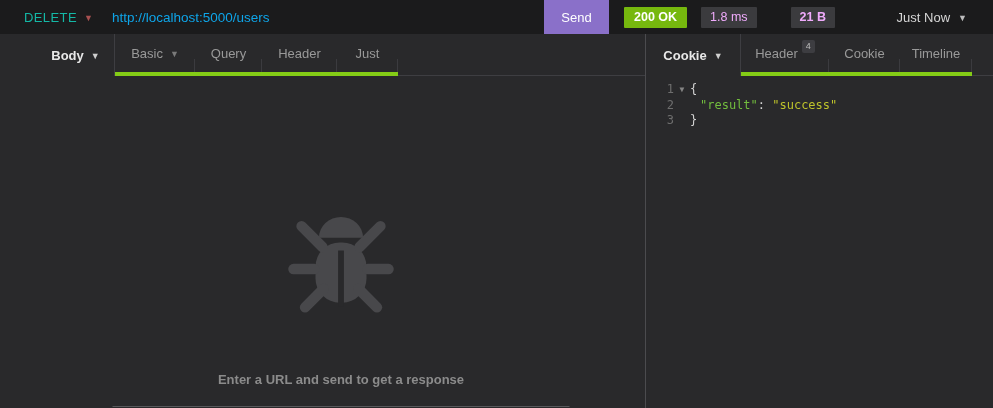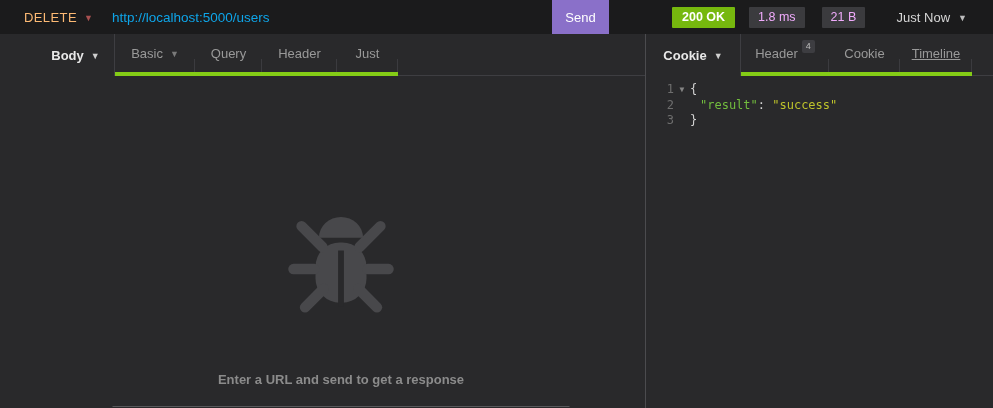--- a/index.html
+++ b/index.html
@@ -3,53 +3,53 @@
 <meta charset="utf-8">
 <style>
   * { margin:0; padding:0; box-sizing:border-box; }
   html,body { width:993px; height:408px; overflow:hidden; }
   body { font-family:"Liberation Sans", sans-serif; background:#29292b; }
   .app { width:993px; height:408px; background:#29292b; position:relative; }
 
   
   .reqbar { display:flex; height:34px; background:#1b1b1c; align-items:stretch; }
   .reqbar-left { width:609px; display:flex; align-items:center; }
-  .reqbar-right { flex:1; display:flex; align-items:center;padding-left:48px; }
+  .reqbar-right { flex:1; display:flex; align-items:center; }
   .method { margin-left:24px; display:flex; align-items:center; gap:7px; cursor:pointer; }
-  .method-label { color:#fdba74; font-size:13px; letter-spacing:.4px; }
+  .method-label { color:#14b8a6; font-size:13px; letter-spacing:.4px; }
   .method .caret { color:#a85050; font-size:9px; padding-top:1px; }
   .url { margin-left:19px; color:#0ea5e9; font-size:13.5px; white-space:nowrap; }
-  .send-btn { margin-left:auto; width:57px; height:34px; border:none; background:#8a70c9; color:#ffffff;
+  .send-btn { margin-left:auto; width:65px; height:34px; border:none; background:#8a70c9; color:#ffffff;
               font-size:13px; font-family:"Liberation Sans",sans-serif; cursor:pointer; }
   .status-badge { margin-left:15px; background:#76b80e; color:#ffffff; font-size:12.5px; font-weight:600;
                   padding:3px 10px; border-radius:1px; height:21px; display:flex; align-items:center; }
   .metric-badge { background:#3b3b3e; color:#f0abfc; font-size:12.5px; padding:3px 9px; border-radius:1px;
                   height:21px; display:flex; align-items:center; }
-  .time-badge { margin-left:14px; } .size-badge { margin-left:17px; }
+  .time-badge { margin-left:14px; } .size-badge { margin-left:34px;font-weight:bold; }
   .history { margin-left:auto; margin-right:26px; display:flex; align-items:center; gap:8px; cursor:pointer; }
   .history-label { color:#d6d6d6; font-size:13px; }
   .history .caret { color:#bdbdbd; font-size:9px; padding-top:1px; }
 
   
   .main { display:flex; height:374px;padding-left:37px; }
   .panel-left { width:608px; display:flex; flex-direction:column; }
   .vdivider { width:1px; background:#4b4b4e; }
   .panel-right { flex:1; display:flex; flex-direction:column; }
 
   
   .tabbar { height:42px; display:flex; align-items:stretch; }
   .tab { position:relative; display:flex; align-items:center; justify-content:center; gap:7px;
          font-size:13px; color:#999999; cursor:pointer; border-bottom:4px solid #84cc16; }
   .tab:not(.active)::after { content:''; position:absolute; right:0; bottom:0; width:1px; height:13px; background:#3b3b3f; }
   .tab.active { color:#e8e8e8; font-weight:600; border-bottom:none; border-right:1px solid #3e3e42; }
   .tab .caret { font-size:9px; padding-top:1px; color:#7a7a7a; }
   .tab.active .caret { color:#cfcfcf; }
   .tab-filler { flex:1; border-bottom:1px solid #3e3e42; }
   .t-body{width:78px;} .t-basic{width:80px;} .t-query{width:67px;} .t-header{width:75px;} .t-docs{width:61px;}
-  .t-preview{width:95px;} .t-rheader{width:88px;} .t-cookie{width:71px;} .t-timeline{width:72px;text-decoration:underline;}
+  .t-preview{width:95px;} .t-rheader{width:88px;} .t-cookie{width:71px;} .t-timeline{width:72px;}
   .tab-badge { font-size:9px; background:#3d3d41; color:#bdbdbd; padding:1px 4px 2px; border-radius:2px;
                transform:translateY(-7px); margin-left:-3px; }
 
   
   .empty-state { position:relative; flex:1; }
   .bug-wrap { position:absolute; top:119px; left:50%; transform:translateX(-50%); }
   .empty-text { position:absolute; top:296px; width:100%; text-align:center; color:#8b8b8b;
                 font-size:13px; font-weight:bold; }
   .empty-divider { position:absolute; bottom:1px; left:50%; transform:translateX(-50%);
                    width:457px; height:1px; background:#58585b; }

